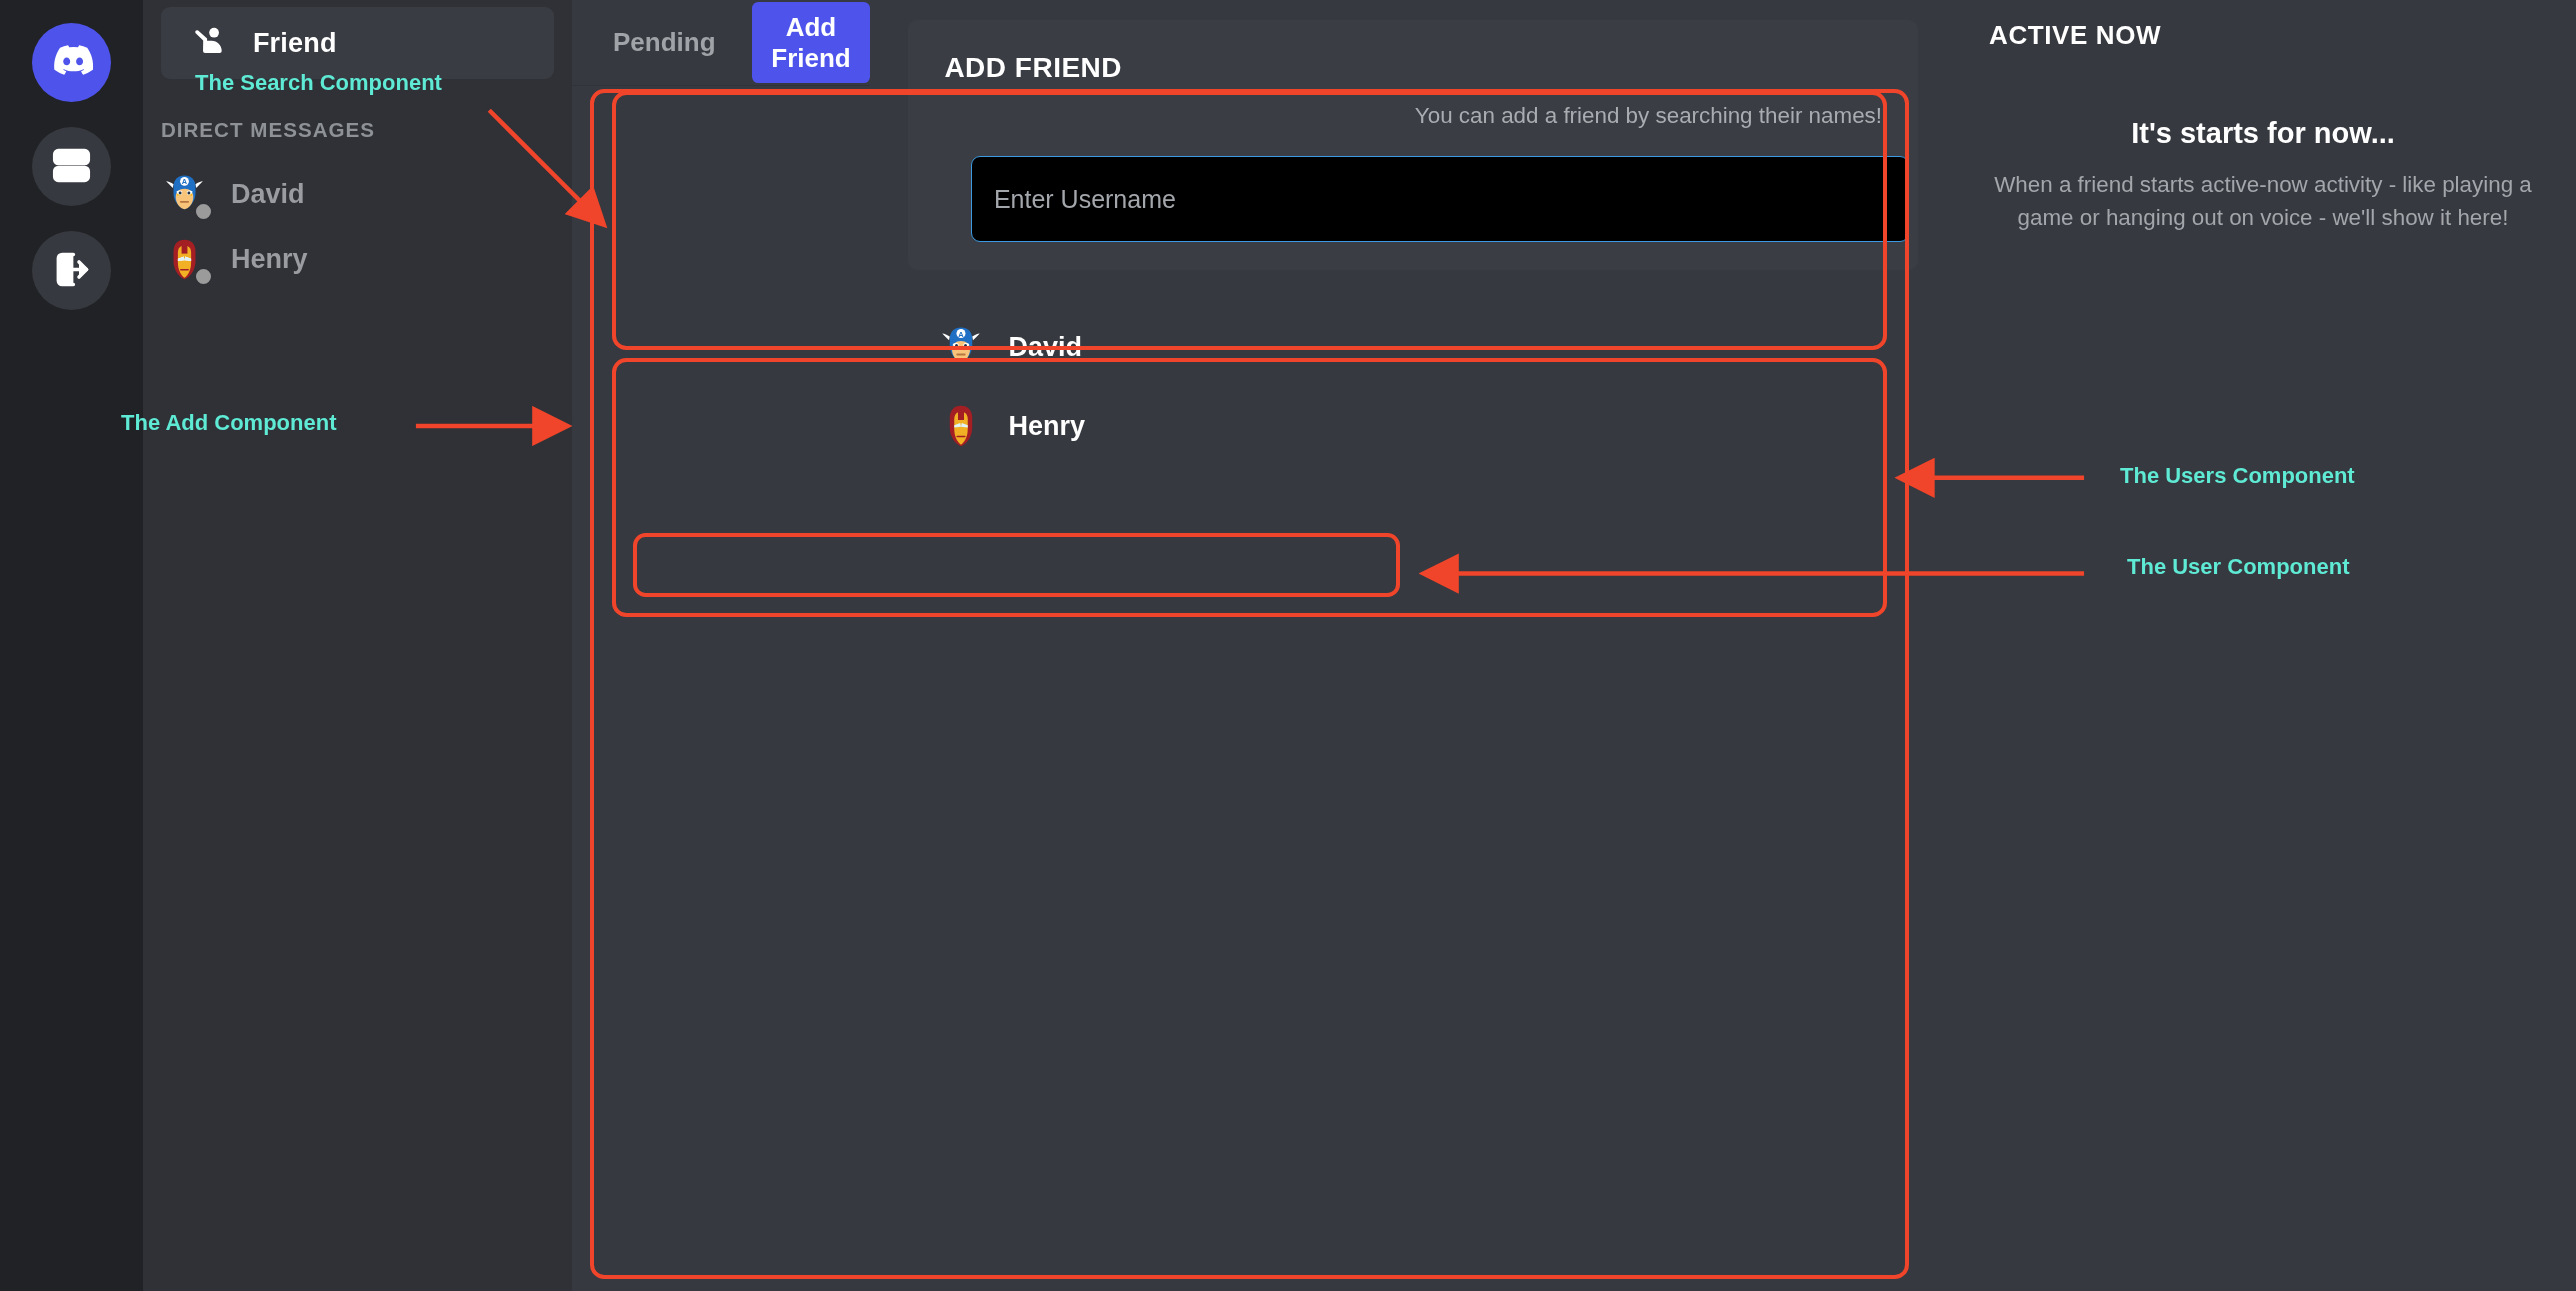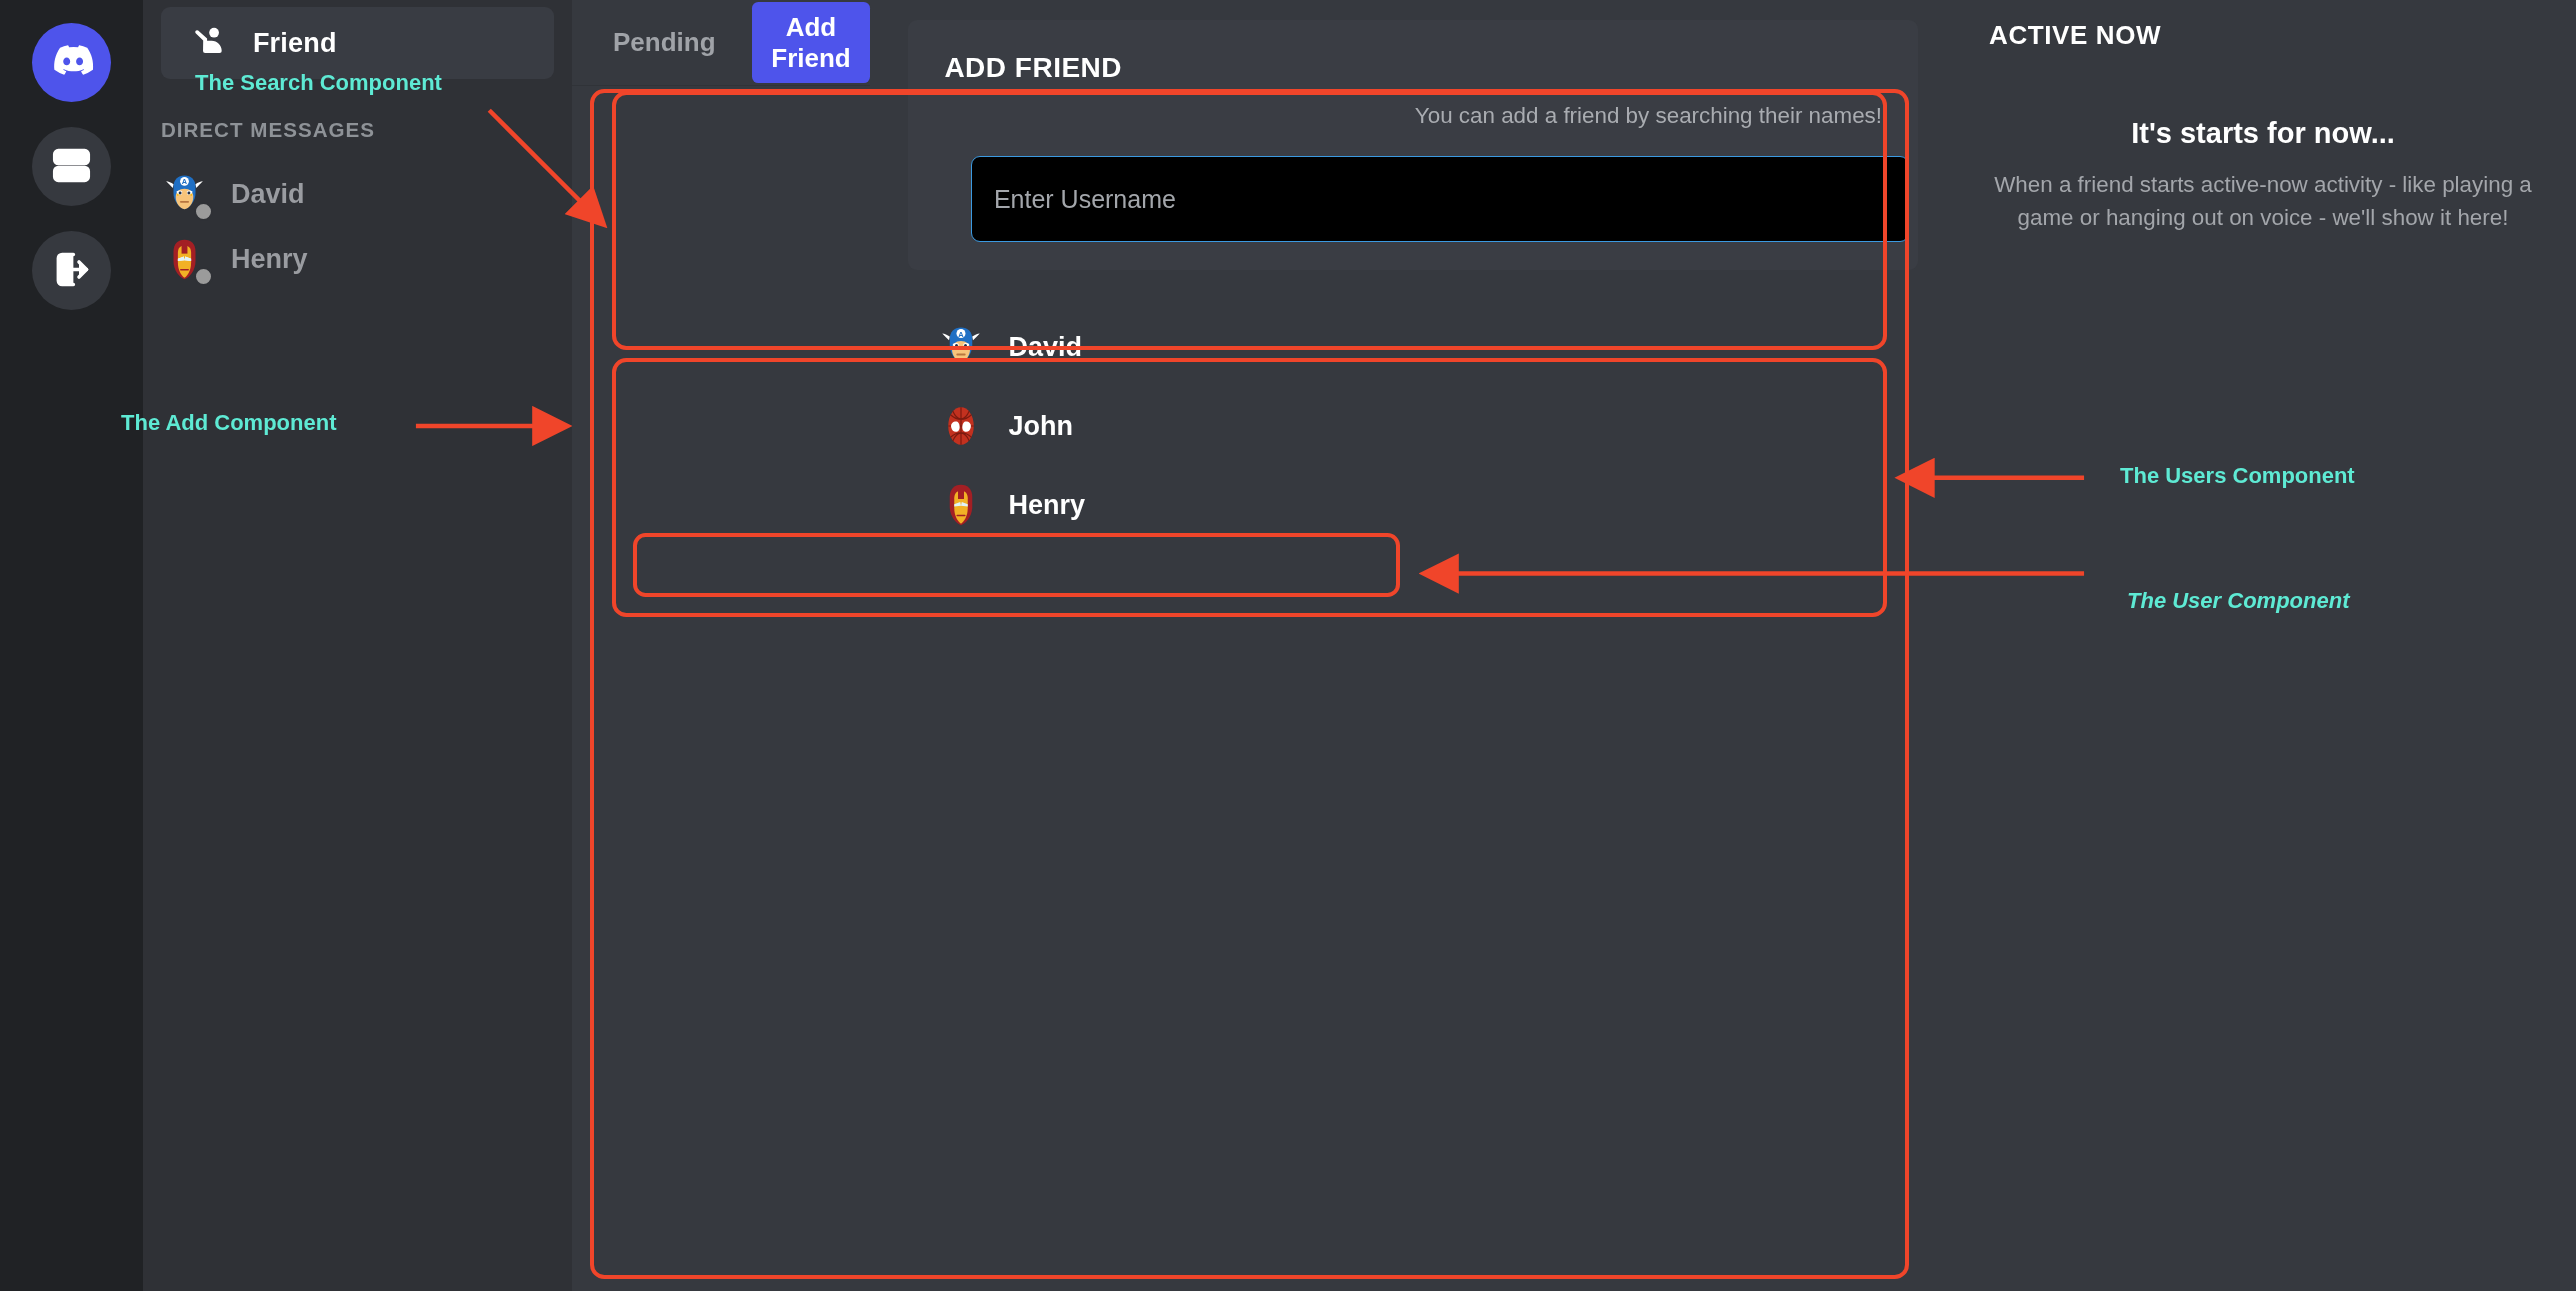--- a/index.html
+++ b/index.html
@@ -294,31 +294,20 @@
                 <circle cx="26" cy="30" r="2" fill="#22324a"></circle>
                 <circle cx="38" cy="30" r="2" fill="#22324a"></circle>
                 <path d="M27 42h10" stroke="#b8763f" stroke-width="2.4" stroke-linecap="round"></path>
                 <circle cx="32" cy="14" r="6" fill="#ffffff"></circle>
                 <text x="32" y="18" font-size="10" text-anchor="middle" fill="#1f6fc4" font-family="Liberation Sans, sans-serif" font-weight="bold">A</text>
               </svg>
             </span>
             <span class="user-name">David</span>
           </div>
 
-          <div class="user-row">
-            <span class="ava">
-              <svg viewBox="0 0 64 64" aria-hidden="true">
-                <ellipse cx="32" cy="32" rx="17" ry="25" fill="#c3311f"></ellipse>
-                <path d="M32 7v50M15 32h34M18 17c9 8 19 8 28 0M18 47c9-8 19-8 28 0M21 12c6 14 16 14 22 0M21 52c6-14 16-14 22 0" stroke="#7d1a0f" stroke-width="1.6" fill="none"></path>
-                <path d="M24 26c-4 1-6 4-5 8 1 5 5 7 9 5 3-2 3-9 0-12-1-1-2-1-4-1Z" fill="#ffffff"></path>
-                <path d="M40 26c4 1 6 4 5 8-1 5-5 7-9 5-3-2-3-9 0-12 1-1 2-1 4-1Z" fill="#ffffff"></path>
-              </svg>
-            </span>
-            <span class="user-name">John</span>
-          </div>
 
           <div class="user-row">
             <span class="ava">
               <svg viewBox="0 0 64 64" aria-hidden="true">
                 <path d="M32 5c-9 0-15 6-15 16v13c0 13 8 22 15 25 7-3 15-12 15-25V21c0-10-6-16-15-16Z" fill="#a31f24"></path>
                 <path d="M32 13c-6 0-9 4-9 10v13c0 11 5 18 9 21 4-3 9-10 9-21V23c0-6-3-10-9-10Z" fill="#f2b125"></path>
                 <path d="M28 8h8v16h-8Z" fill="#a31f24"></path>
                 <path d="M23 31l8-3 1 5-9 1Zm18 0l-8-3-1 5 9 1Z" fill="#dff3fb"></path>
                 <path d="M27 46h10" stroke="#a31f24" stroke-width="2.2" stroke-linecap="round"></path>
               </svg>
@@ -363,18 +352,18 @@
 
       <line x1="2330" y1="641" x2="1596" y2="641" stroke="#f0452a" stroke-width="5" marker-end="url(#ah)"></line>
     </svg>
 
     <div class="anno-label" style="left:195px; top:70px;">The Search Component</div>
 
     <div class="anno-label" style="left:121px; top:410px;">The Add Component</div>
 
     <div class="anno-label" style="left:2120px; top:463px;">The Users Component</div>
 
-    <div class="anno-label" style="left:2127px; top:588px;font-style:italic;">The User Component</div>
+    <div class="anno-label" style="left:2127px; top:554px;">The User Component</div>
 
   </div>
 
 </div>
 
 
 </body></html>

